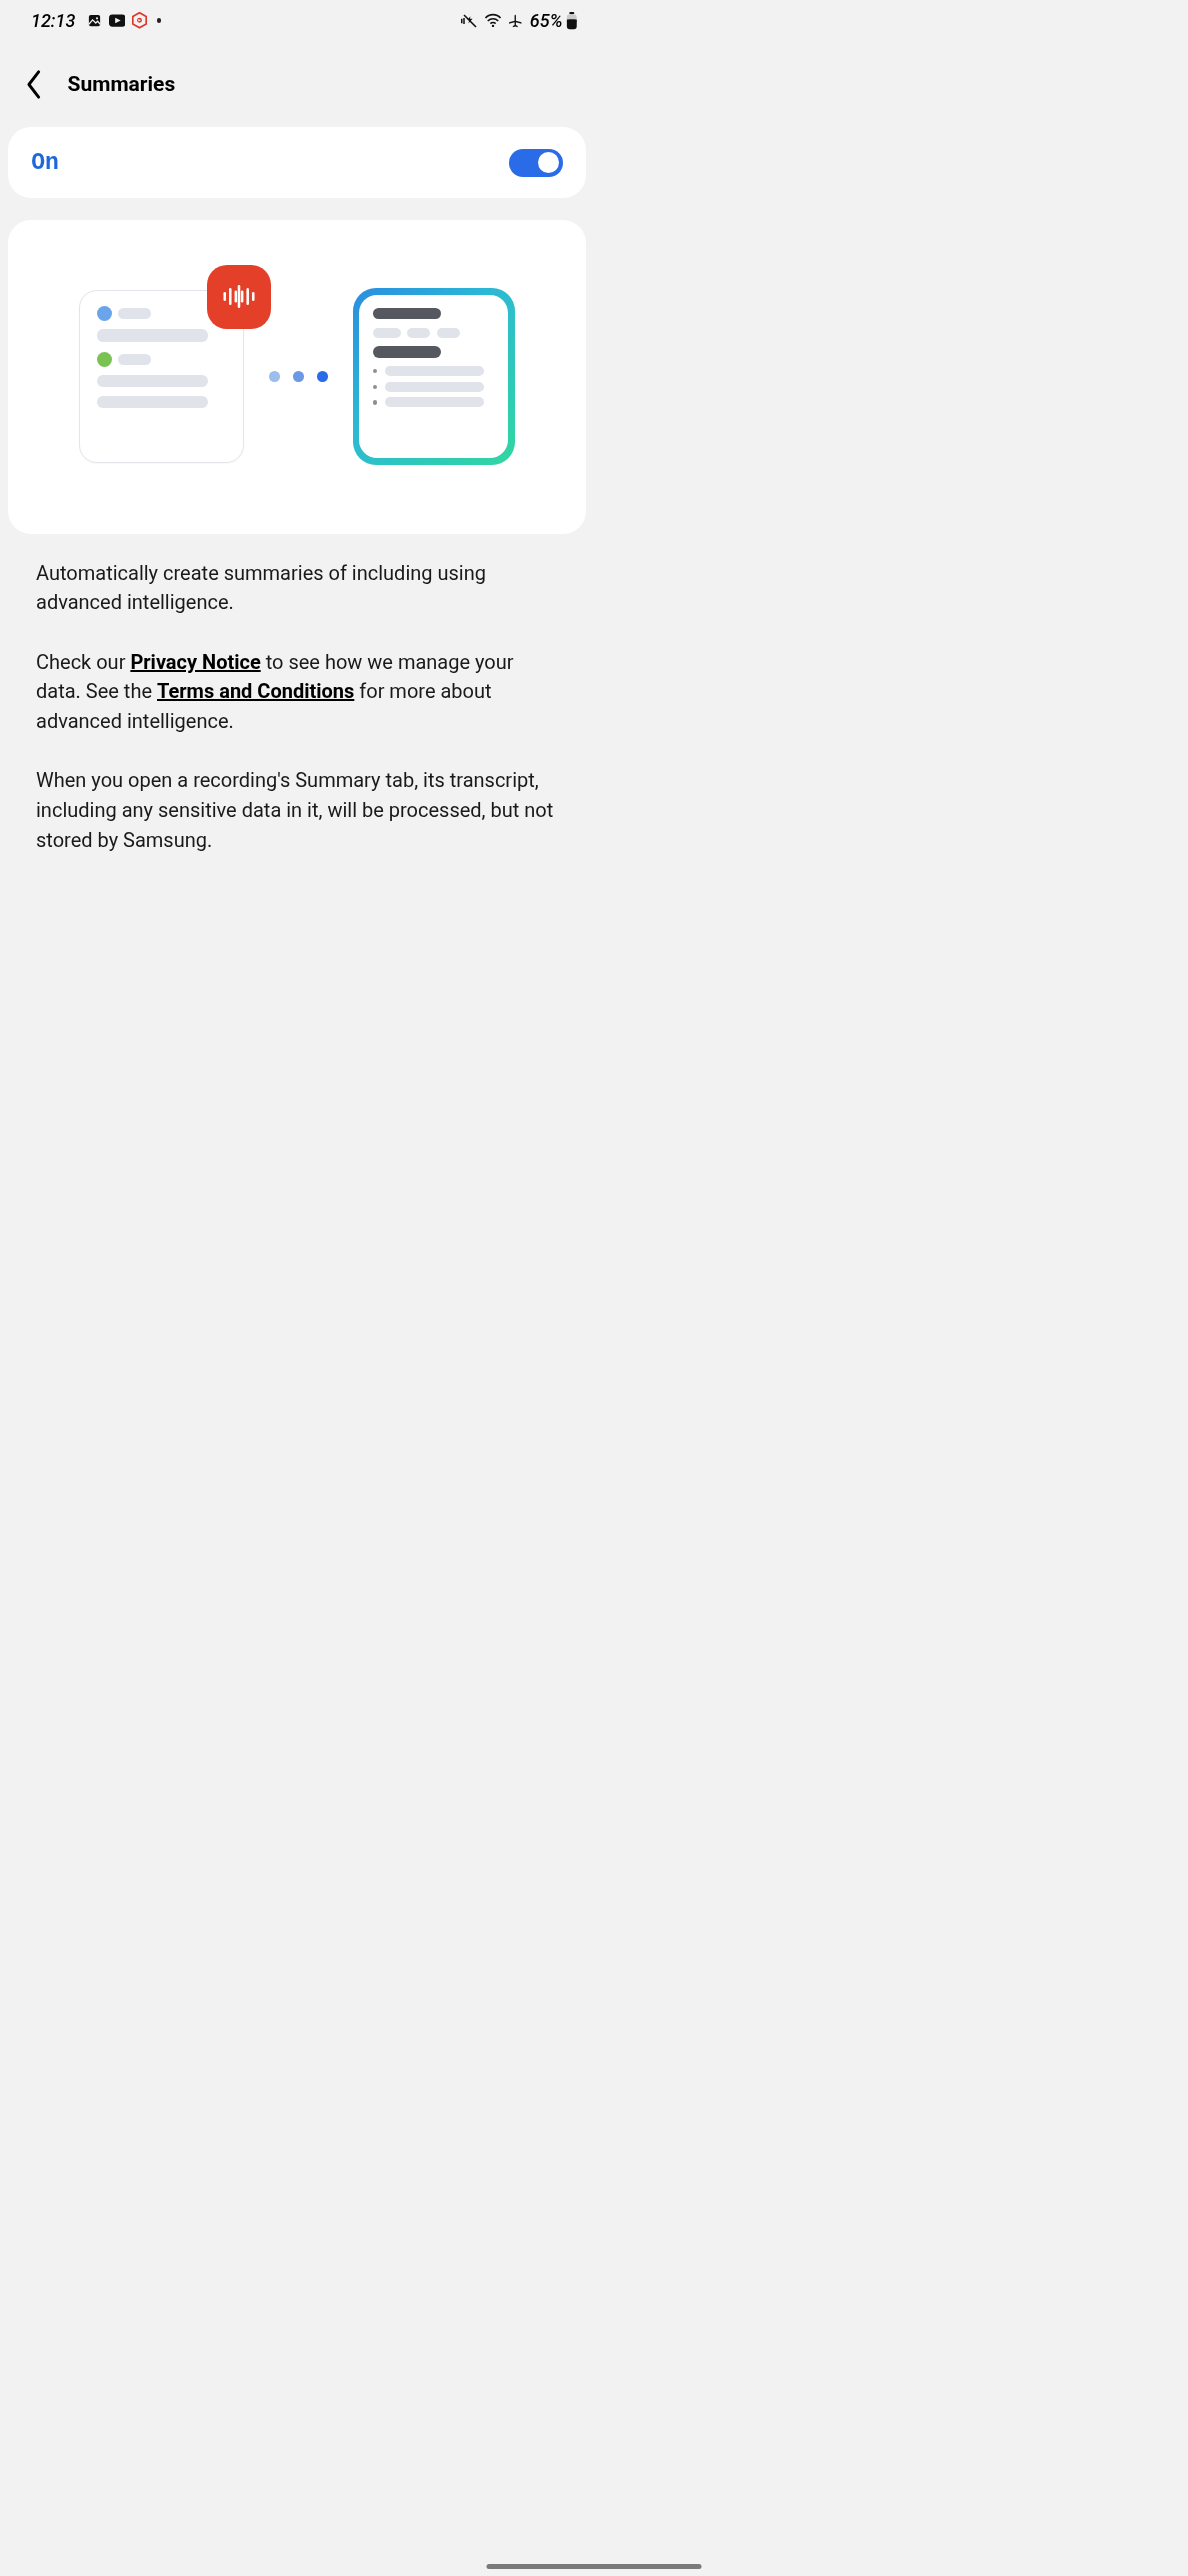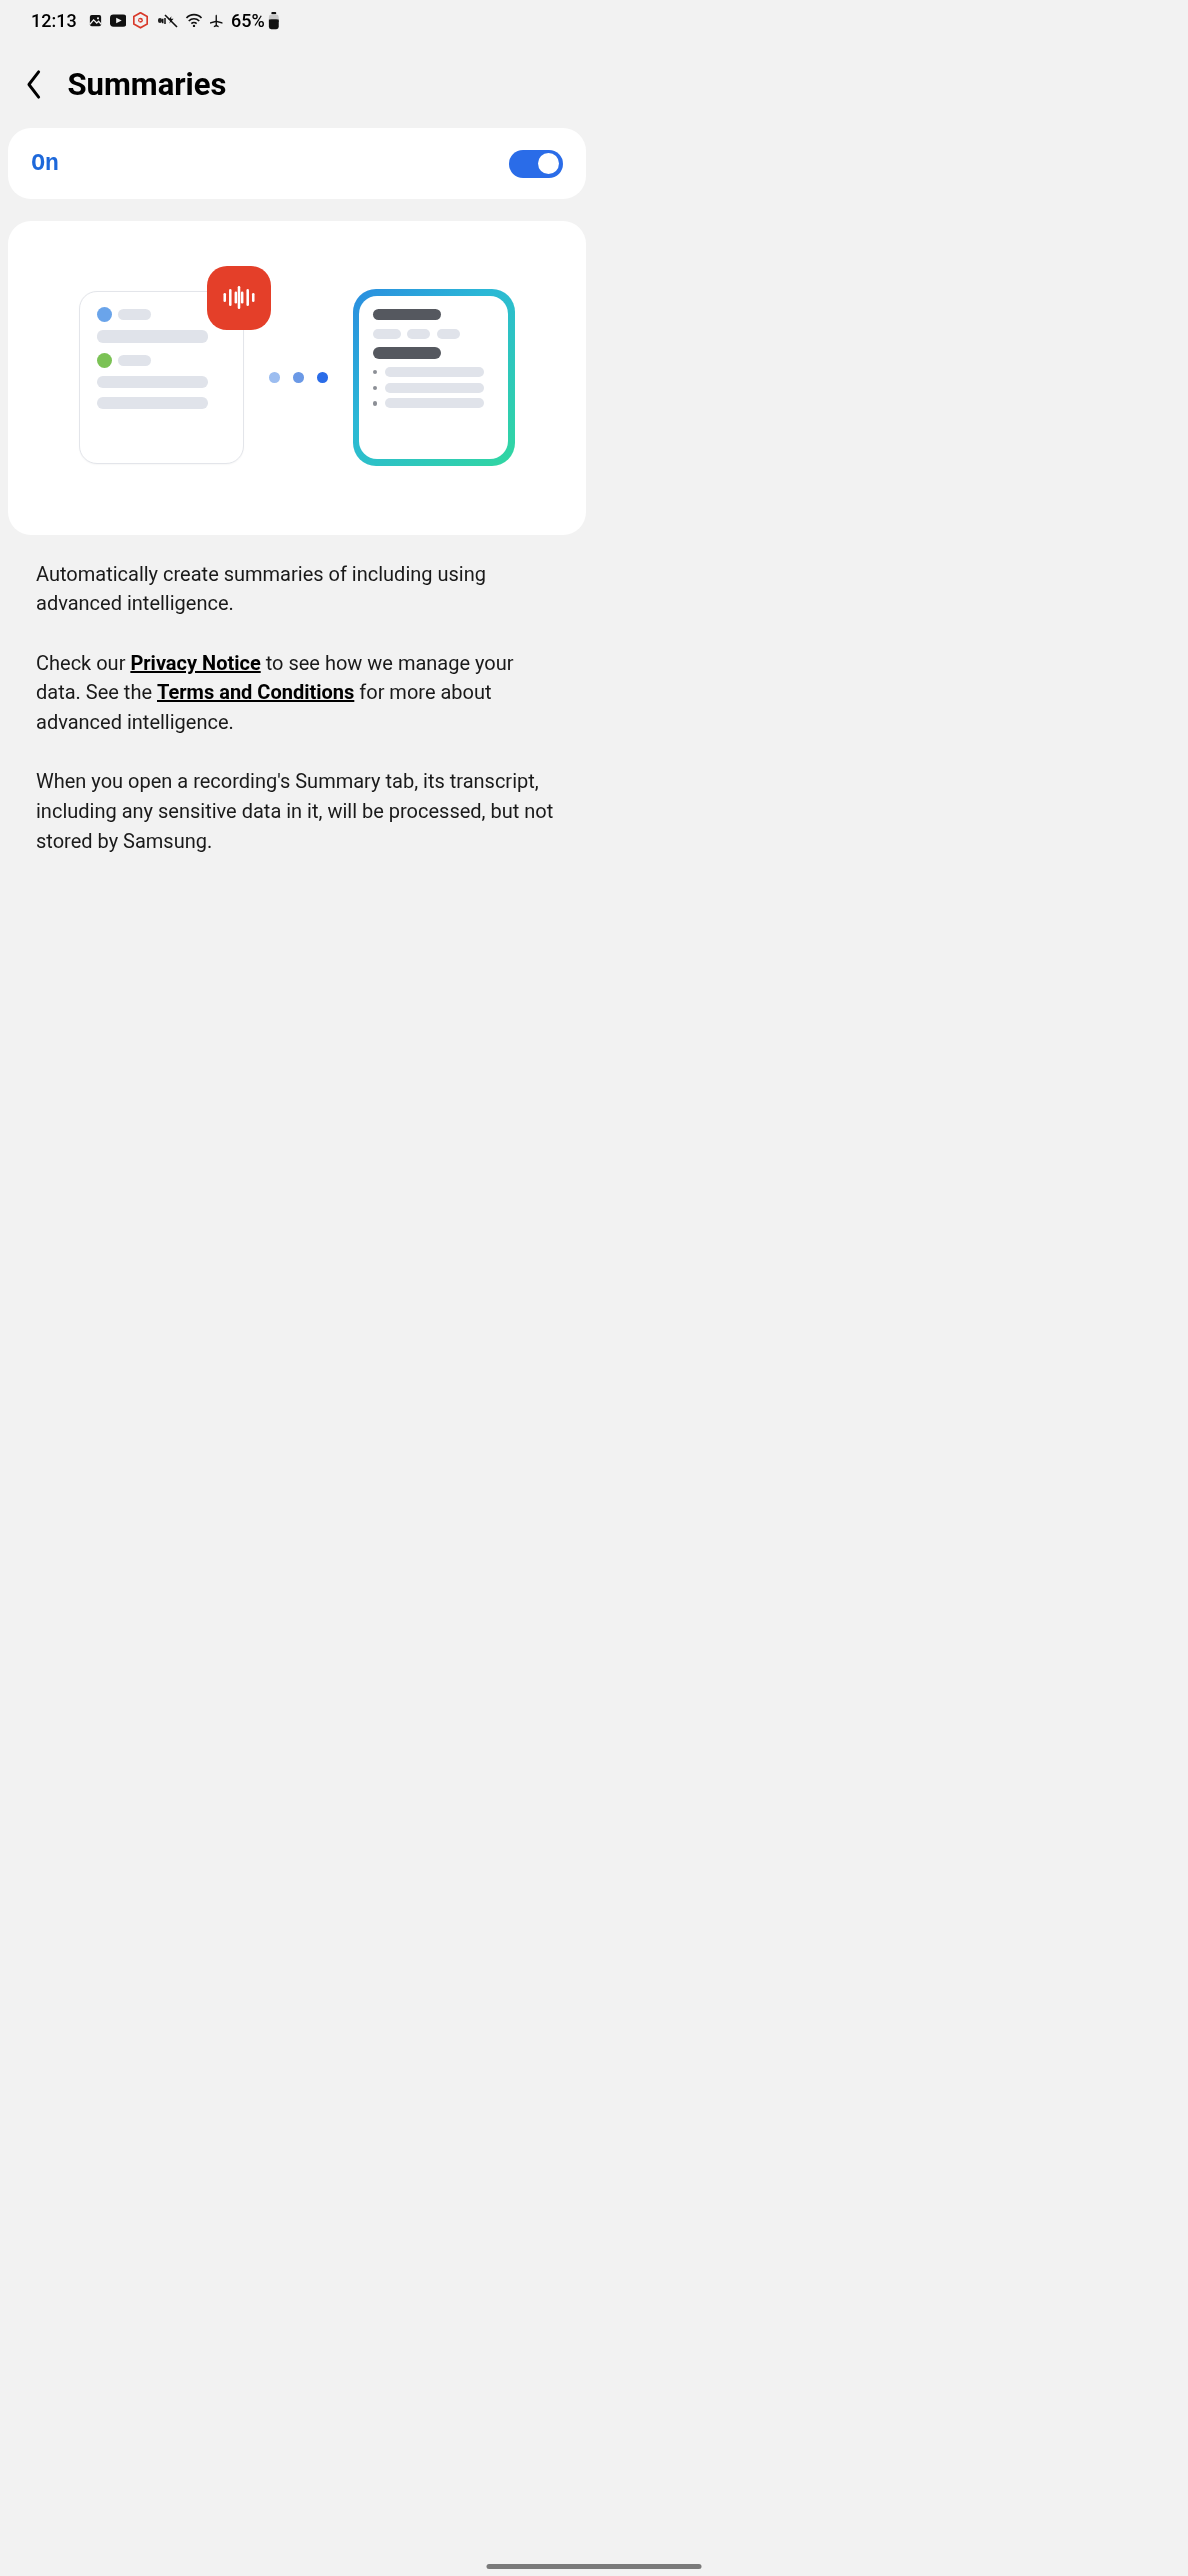--- a/index.html
+++ b/index.html
@@ -11,26 +11,27 @@
       width: 594px;
       height: 1288px;
       font-family: -apple-system, BlinkMacSystemFont, "Segoe UI", Roboto, Arial, sans-serif;
       background: #f2f2f2;
       color: #000;
       overflow: hidden;
     }
     
     .status-bar {
       display: flex;
-      justify-content: flex-start;
+      justify-content: space-between;
       align-items: center;
       height: 41px;
       padding: 0 16.5px 0 31px;
       font-size: 18px;
       font-weight: 500;
+      font-style: italic;
     }
     .status-left {
       display: flex;
       align-items: center;
       gap: 6.6px;
     }
     .status-right {
       display: flex;
       align-items: center;
       gap: 1.7px;
@@ -59,21 +60,21 @@
       gap: 15px;
     }
     .back-icon {
       display: inline-flex;
       width: 36px;
       height: 36px;
       align-items: center;
       justify-content: center;
     }
     .page-title {
-      font-size: 31px;
+      font-size: 21px;
       font-weight: 700;
       color: #000;
     }
     
     .card {
       background: #fff;
       border-radius: 23px;
       margin: 0 8.3px;
     }
     .toggle-card {

